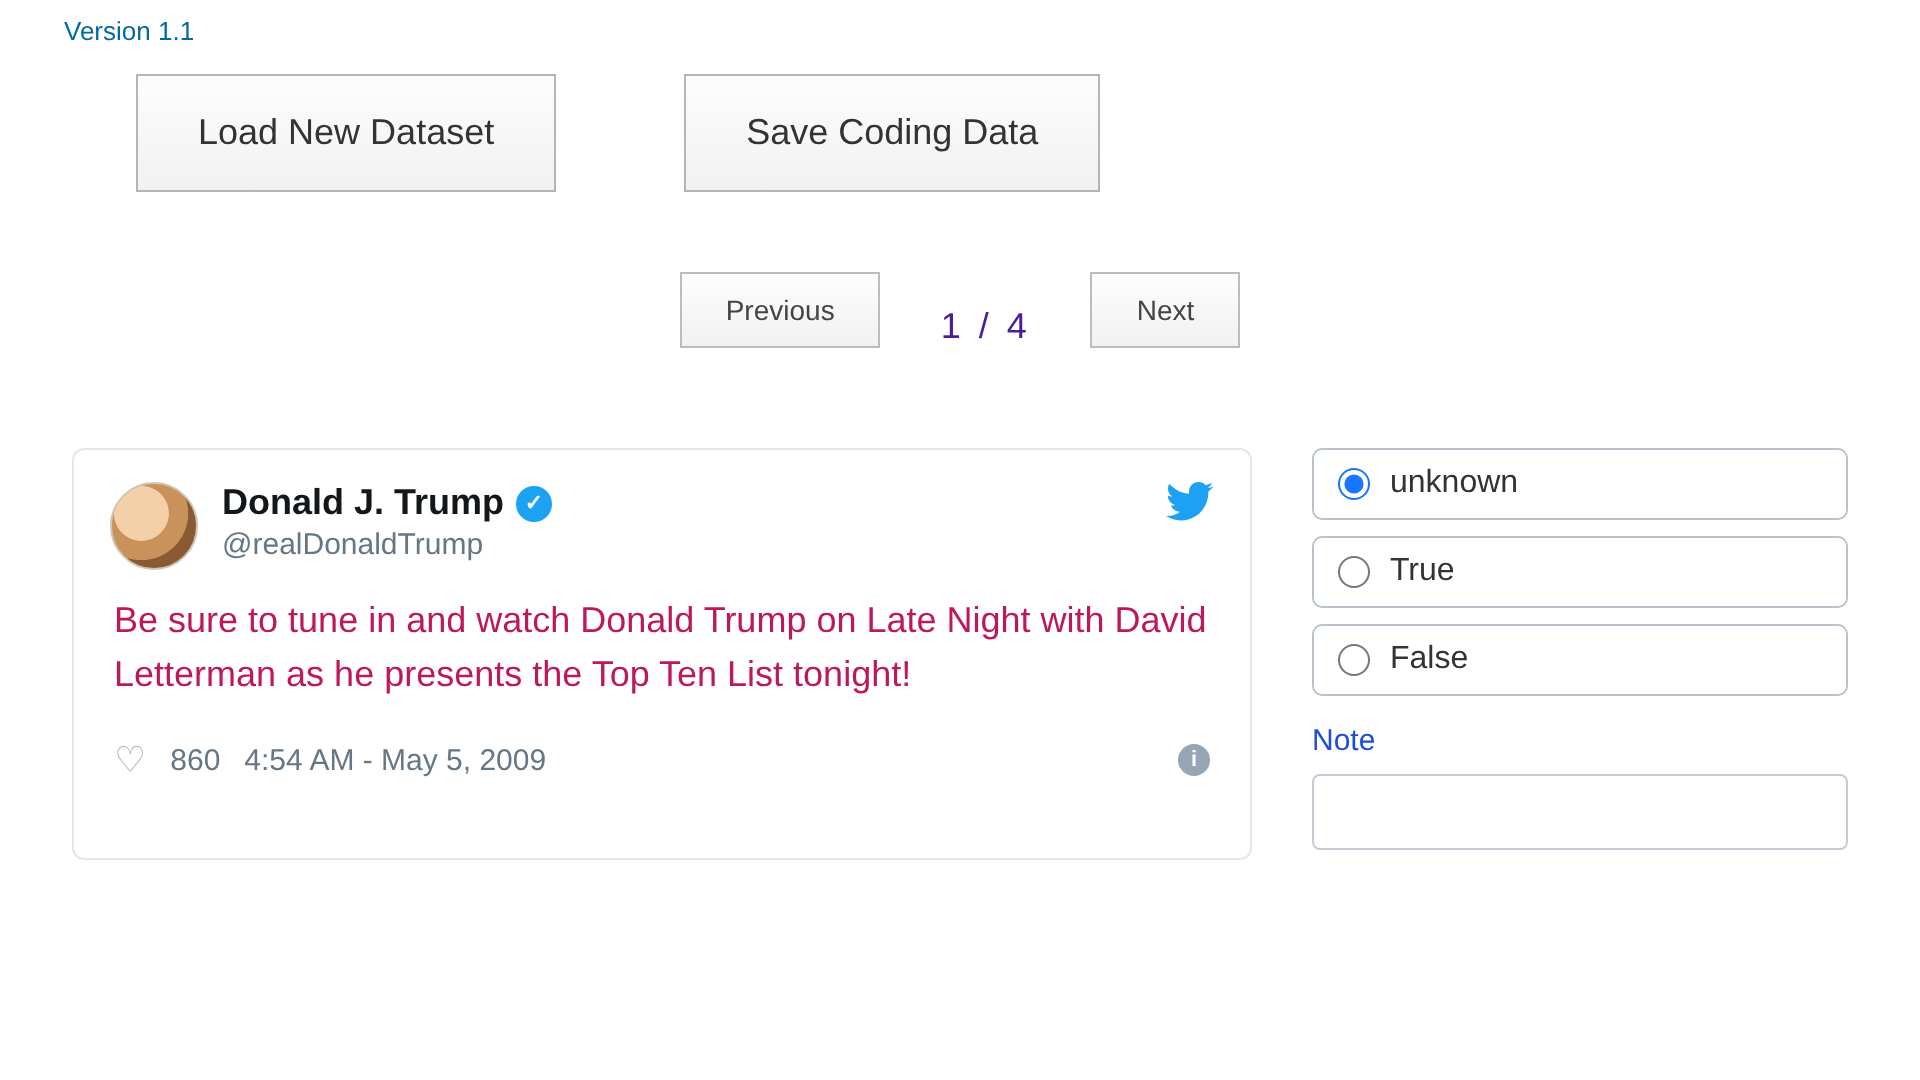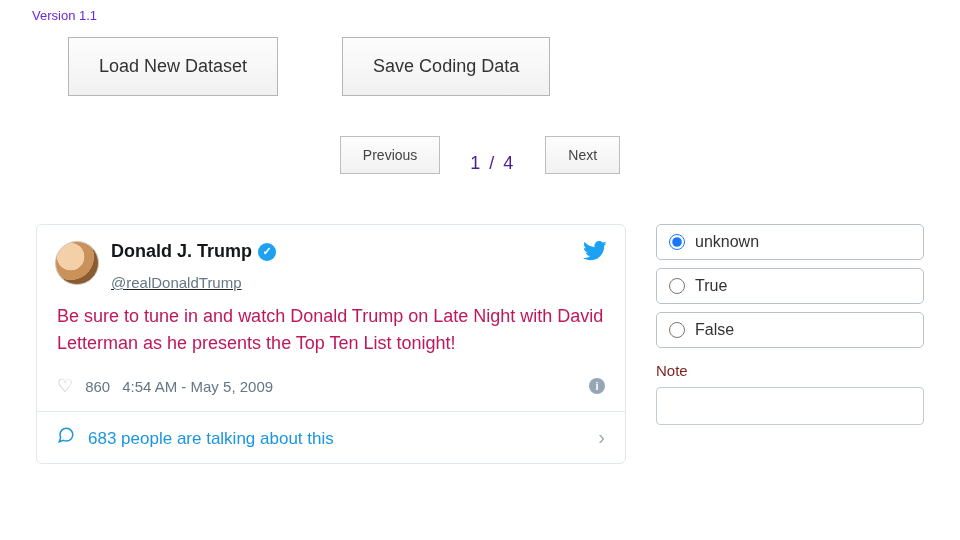--- a/index.html
+++ b/index.html
@@ -7,21 +7,21 @@
     font-family: -apple-system, BlinkMacSystemFont, "Segoe UI", Helvetica, Arial, sans-serif;
     background: #fff;
     width: 960px;
     height: 540px;
     overflow: hidden;
     color: #222;
   }
   .page { padding: 8px 32px; }
   .version {
     font-size: 13px;
-    color: #6d28d9;
+    color: #0369a1;
     margin-bottom: 14px;
   }
   .top-buttons { display: flex; gap: 28px; margin-bottom: 40px; }
   .big-btn {
     font-size: 18px;
     padding: 18px 30px;
     background: linear-gradient(#fdfdfd,#f1f1f1);
     border: 1px solid #b5b5b5;
     cursor: pointer;
     color: #333;
@@ -51,28 +51,28 @@
     border-radius: 6px;
     overflow: hidden;
   }
   .tweet-head { display: flex; align-items: flex-start; padding: 16px 18px 8px; }
   .avatar {
     width: 44px; height: 44px; border-radius: 50%;
     background: radial-gradient(circle at 35% 35%, #f3d0a8 0 35%, #c9925a 36% 60%, #8a5a33 61% 100%);
     border: 1px solid #d0c4b4;
     flex-shrink: 0;
   }
-  .names { margin-left: 12px; flex: 1; text-decoration: underline; }
+  .names { margin-left: 12px; flex: 1; }
   .display-name { font-size: 18px; font-weight: 700; color: #14171a; display: inline-flex; align-items: center; gap: 6px; }
   .verified {
     width: 18px; height: 18px; background: #1da1f2; border-radius: 50%;
     display: inline-flex; align-items: center; justify-content: center;
   }
   .verified::after { content: "✓"; color: #fff; font-size: 11px; font-weight: 700; }
-  .handle { font-size: 15px; color: #657786; margin-top: 12px; }
+  .handle { font-size: 15px; color: #657786; margin-top: 2px; }
   .bird { color: #1da1f2; }
   .tweet-body { padding: 4px 20px 12px; font-size: 18px; line-height: 1.5; color: #be185d; }
   .tweet-meta {
     display: flex; align-items: center; gap: 12px;
     padding: 6px 20px 14px; font-size: 15px; color: #657786;
   }
   .heart { color: #aab8c2; font-size: 18px; }
   .info-dot {
     margin-left: auto;
     width: 16px; height: 16px; border-radius: 50%;
@@ -93,21 +93,21 @@
   .radio-row {
     border: 1px solid #b9c2cb;
     border-radius: 5px;
     padding: 8px 12px;
     margin-bottom: 8px;
     display: flex; align-items: center; gap: 10px;
     font-size: 16px; color: #333;
     cursor: pointer;
   }
   .radio-row input { width: 16px; height: 16px; accent-color: #1976ff; }
-  .note-label { font-size: 15px; color: #7f1d1d; margin: 14px 0 8px; }
+  .note-label { font-size: 15px; color: #1d4ed8; margin: 14px 0 8px; }
   .note-box {
     width: 100%;
     height: 38px;
     border: 1px solid #c3ccd4;
     border-radius: 4px;
     padding: 6px 8px;
     font-size: 14px;
     resize: none;
   }
 </style>
@@ -145,31 +145,20 @@
             </svg>
         </span>
       </div>
       <div class="tweet-body">Be sure to tune in and watch Donald Trump on Late Night with David Letterman as he presents the Top Ten List tonight!</div>
       <div class="tweet-meta">
         <span class="heart">♡</span>
         <span>860</span>
         <span>4:54 AM - May 5, 2009</span>
         <span class="info-dot">i</span>
       </div>
-      <div class="tweet-footer">
-        <span>
-          <span class="reply-icon">
-            <svg width="18" height="18" viewBox="0 0 24 24" fill="none" stroke="currentColor" stroke-width="2">
-                <path d="M21 11.5a8.38 8.38 0 0 1-8.5 8.5 8.5 8.5 0 0 1-3.9-.9L3 21l1.9-5.6A8.38 8.38 0 0 1 4 11.5a8.5 8.5 0 0 1 17 0z"></path>
-              </svg>
-          </span>
-          <span>683 people are talking about this</span>
-        </span>
-        <span class="chevron">›</span>
-      </div>
     </div>
 
     <div class="coding-panel">
       <label class="radio-row">
         <input type="radio" name="code" checked="" style="">
         <span>unknown</span>
       </label>
       <label class="radio-row">
         <input type="radio" name="code" style="">
         <span>True</span>

